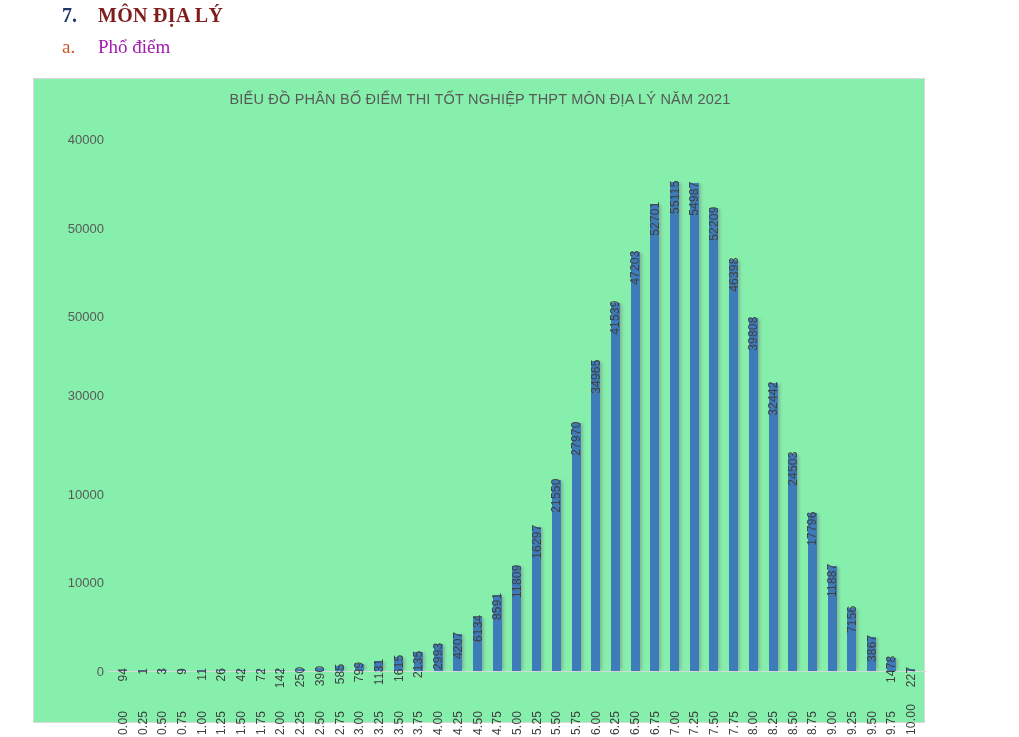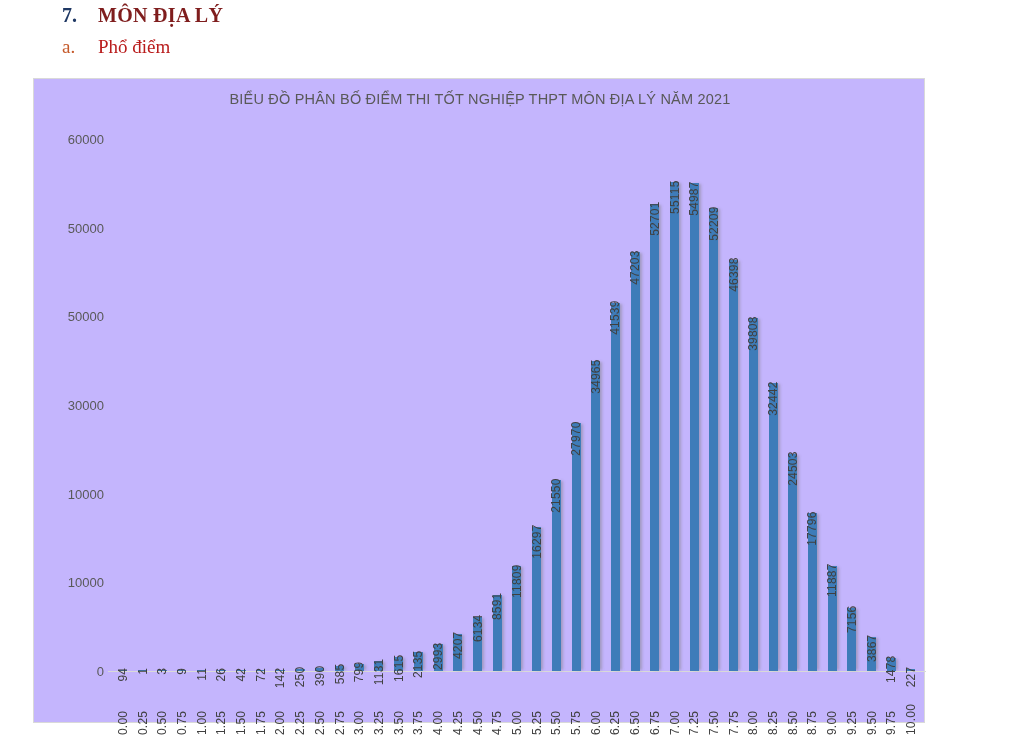--- a/index.html
+++ b/index.html
@@ -23,31 +23,31 @@
     font-weight:bold;font-size:20px;color:#7f1d1d;
     letter-spacing:.3px;
   }
   .s-num{
     font-family:"Liberation Serif", serif;
     font-size:19px;color:#C55A2B;
     width:36px;text-align:left;
   }
   .s-txt{
     font-family:"Liberation Serif", serif;
-    font-size:19px;color:#b91c1c;
+    font-size:19px;color:#a21caf;
   }
   .row1{position:absolute;left:62px;top:4px;}
   .row2{position:absolute;left:62px;top:36px;}
 
   
   .chart-frame{
     position:absolute;left:33px;top:78px;
     width:892px;height:645px;
     border:1px solid #D9D9D9;
-    background:#c4b5fd;
+    background:#86efac;
     box-sizing:border-box;
   }
   .chart-title{
     position:absolute;left:0;top:12px;width:892px;
     text-align:center;
     font-size:14.5px;color:#595959;
     letter-spacing:.2px;
     white-space:nowrap;
   }
 
@@ -137,24 +137,24 @@
   </div>
 </div>
 
 <div class="chart-frame">
   <div class="chart-title">BIỂU ĐỒ PHÂN BỐ ĐIỂM THI TỐT NGHIỆP THPT MÔN ĐỊA LÝ NĂM 2021</div>
 
   <div class="ylabels">
       <div class="ytick" style="top: 532px;">0</div>
       <div class="ytick" style="top: 443.333px;">10000</div>
       <div class="ytick" style="top: 354.667px;">10000</div>
-      <div class="ytick" style="top: 266px;">30000</div>
+      <div class="ytick" style="top: 256px;">30000</div>
       <div class="ytick" style="top: 177.333px;">50000</div>
       <div class="ytick" style="top: 88.6667px; text-align: center;">50000</div>
-      <div class="ytick" style="top: 0px;">60000</div>
+      <div class="ytick" style="top: 0px;">40000</div>
     </div>
   <div class="axis-line"></div>
 
   <div class="plot">
     <div class="bars">
         <div class="bar-cell">
           <div class="bar" style="height: 1.5px; background: rgb(62, 124, 185);">
             <span class="bar-lbl">94</span>
           </div>
         </div>

